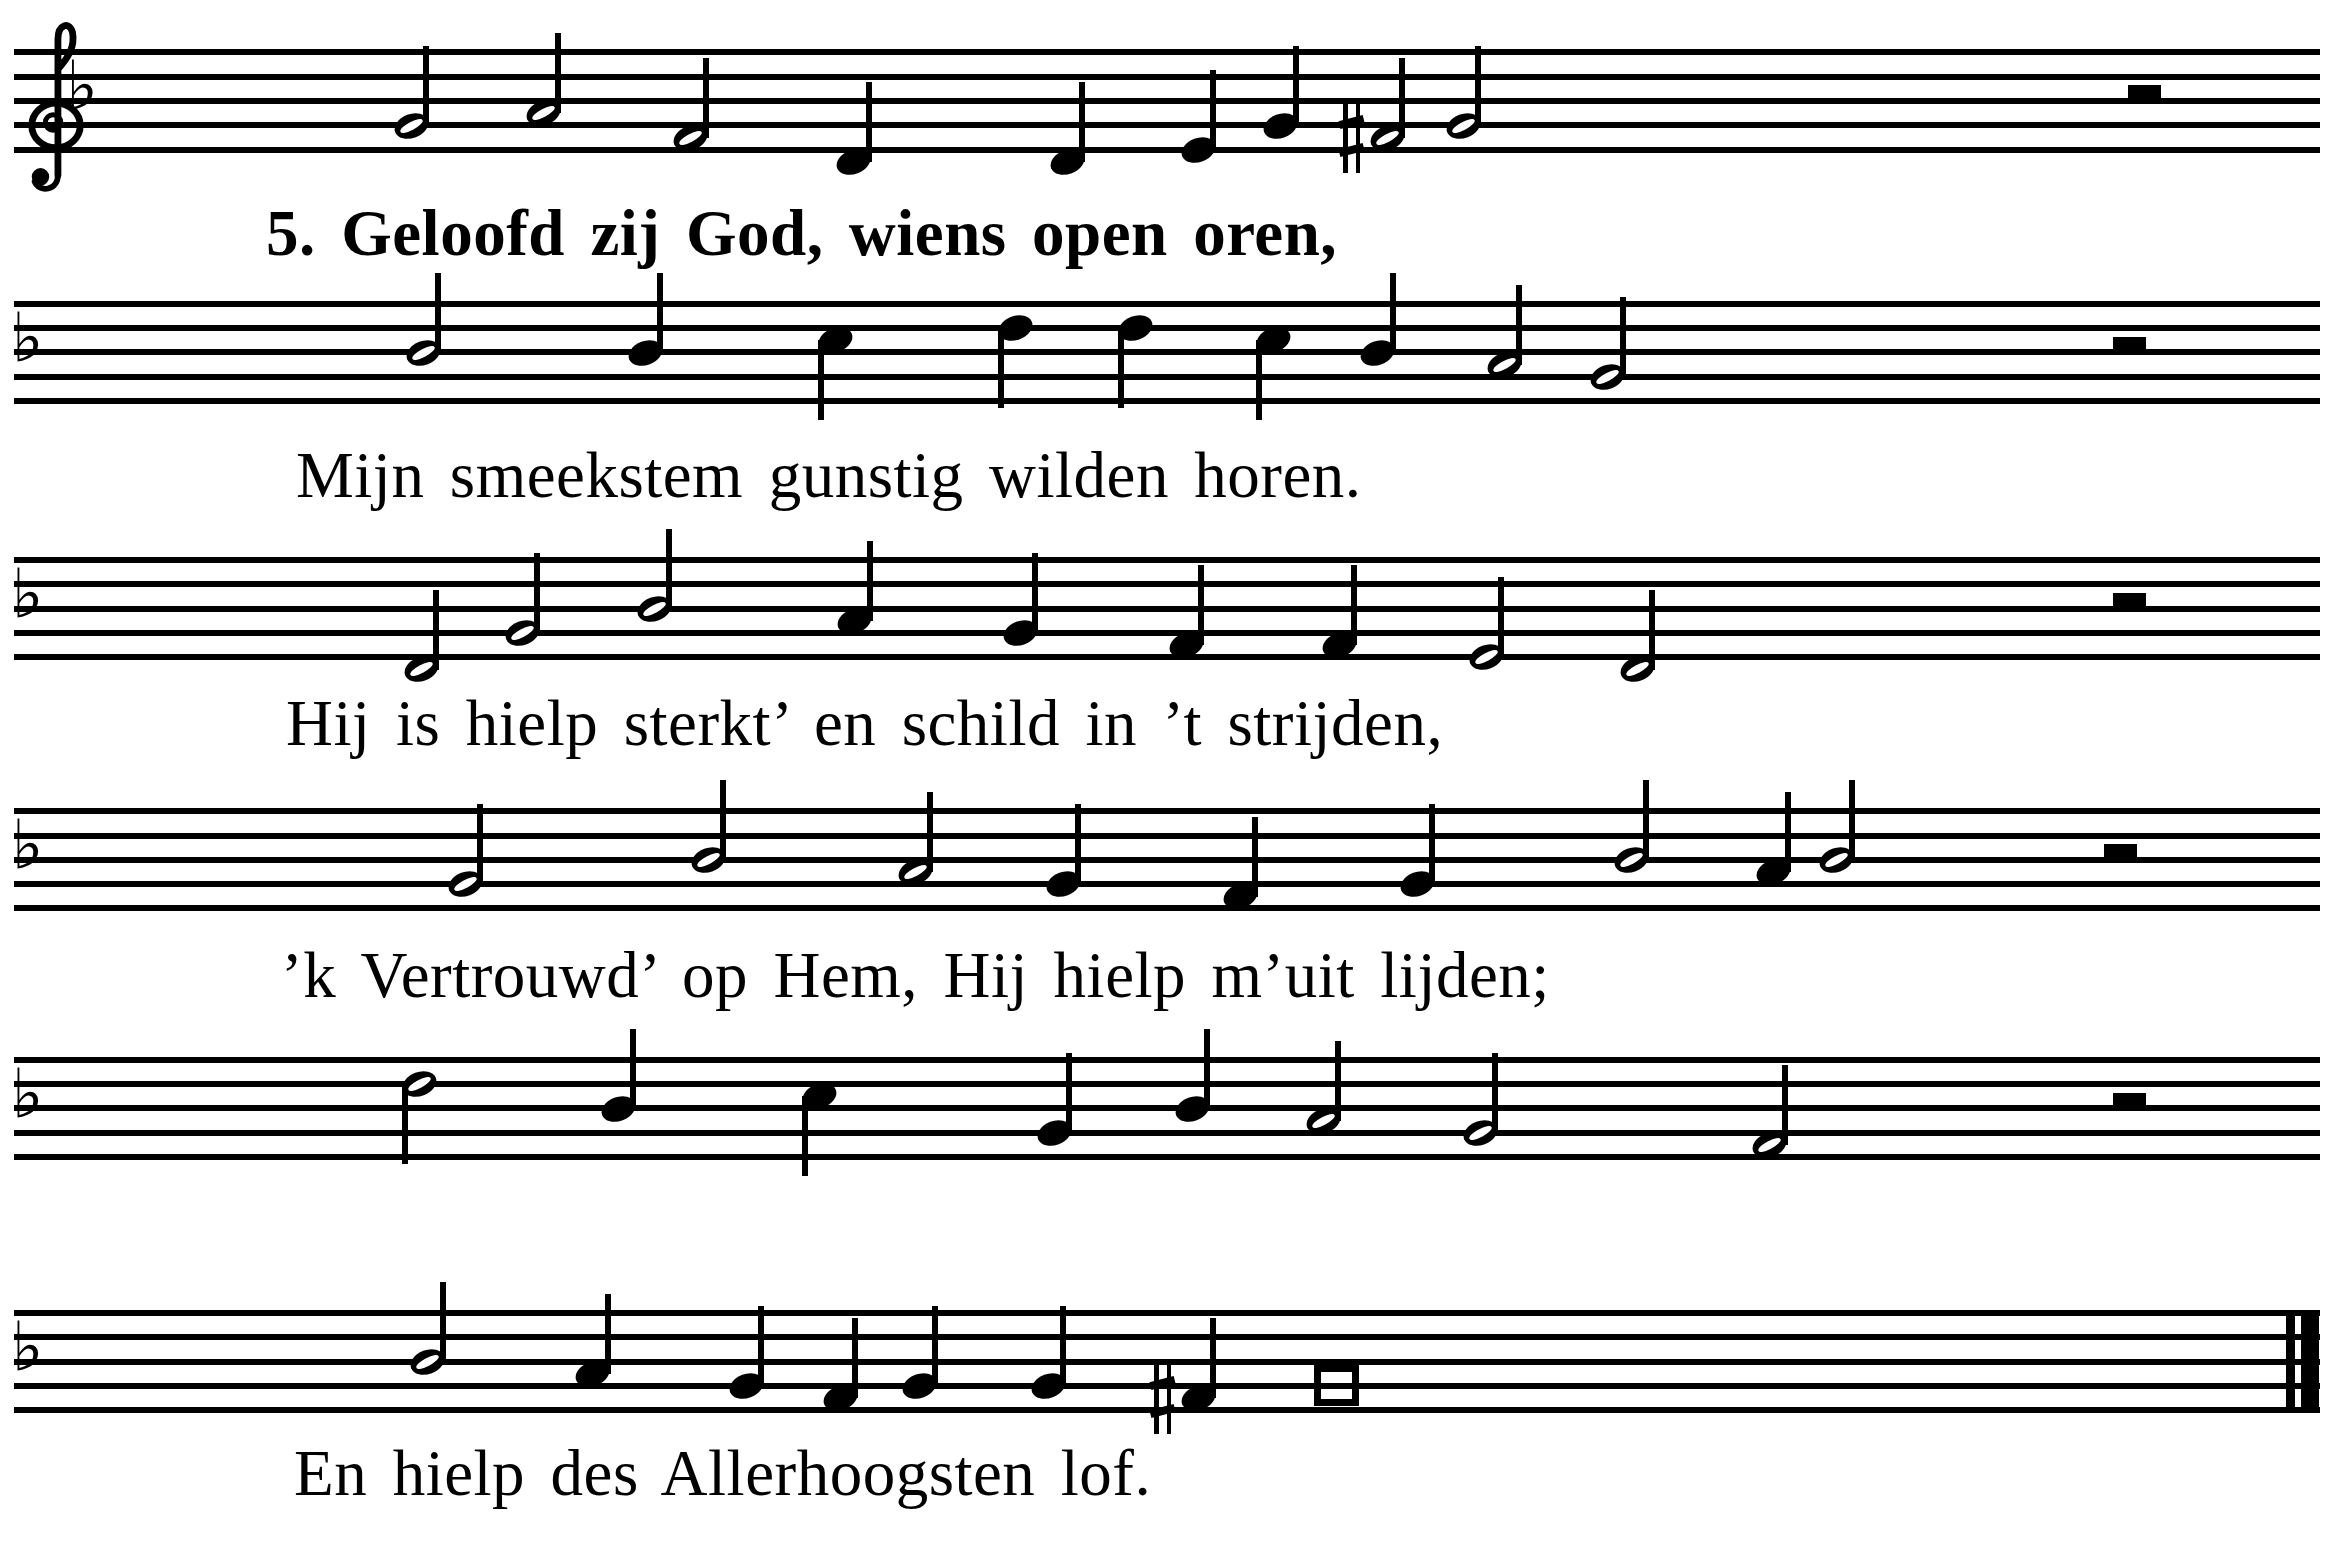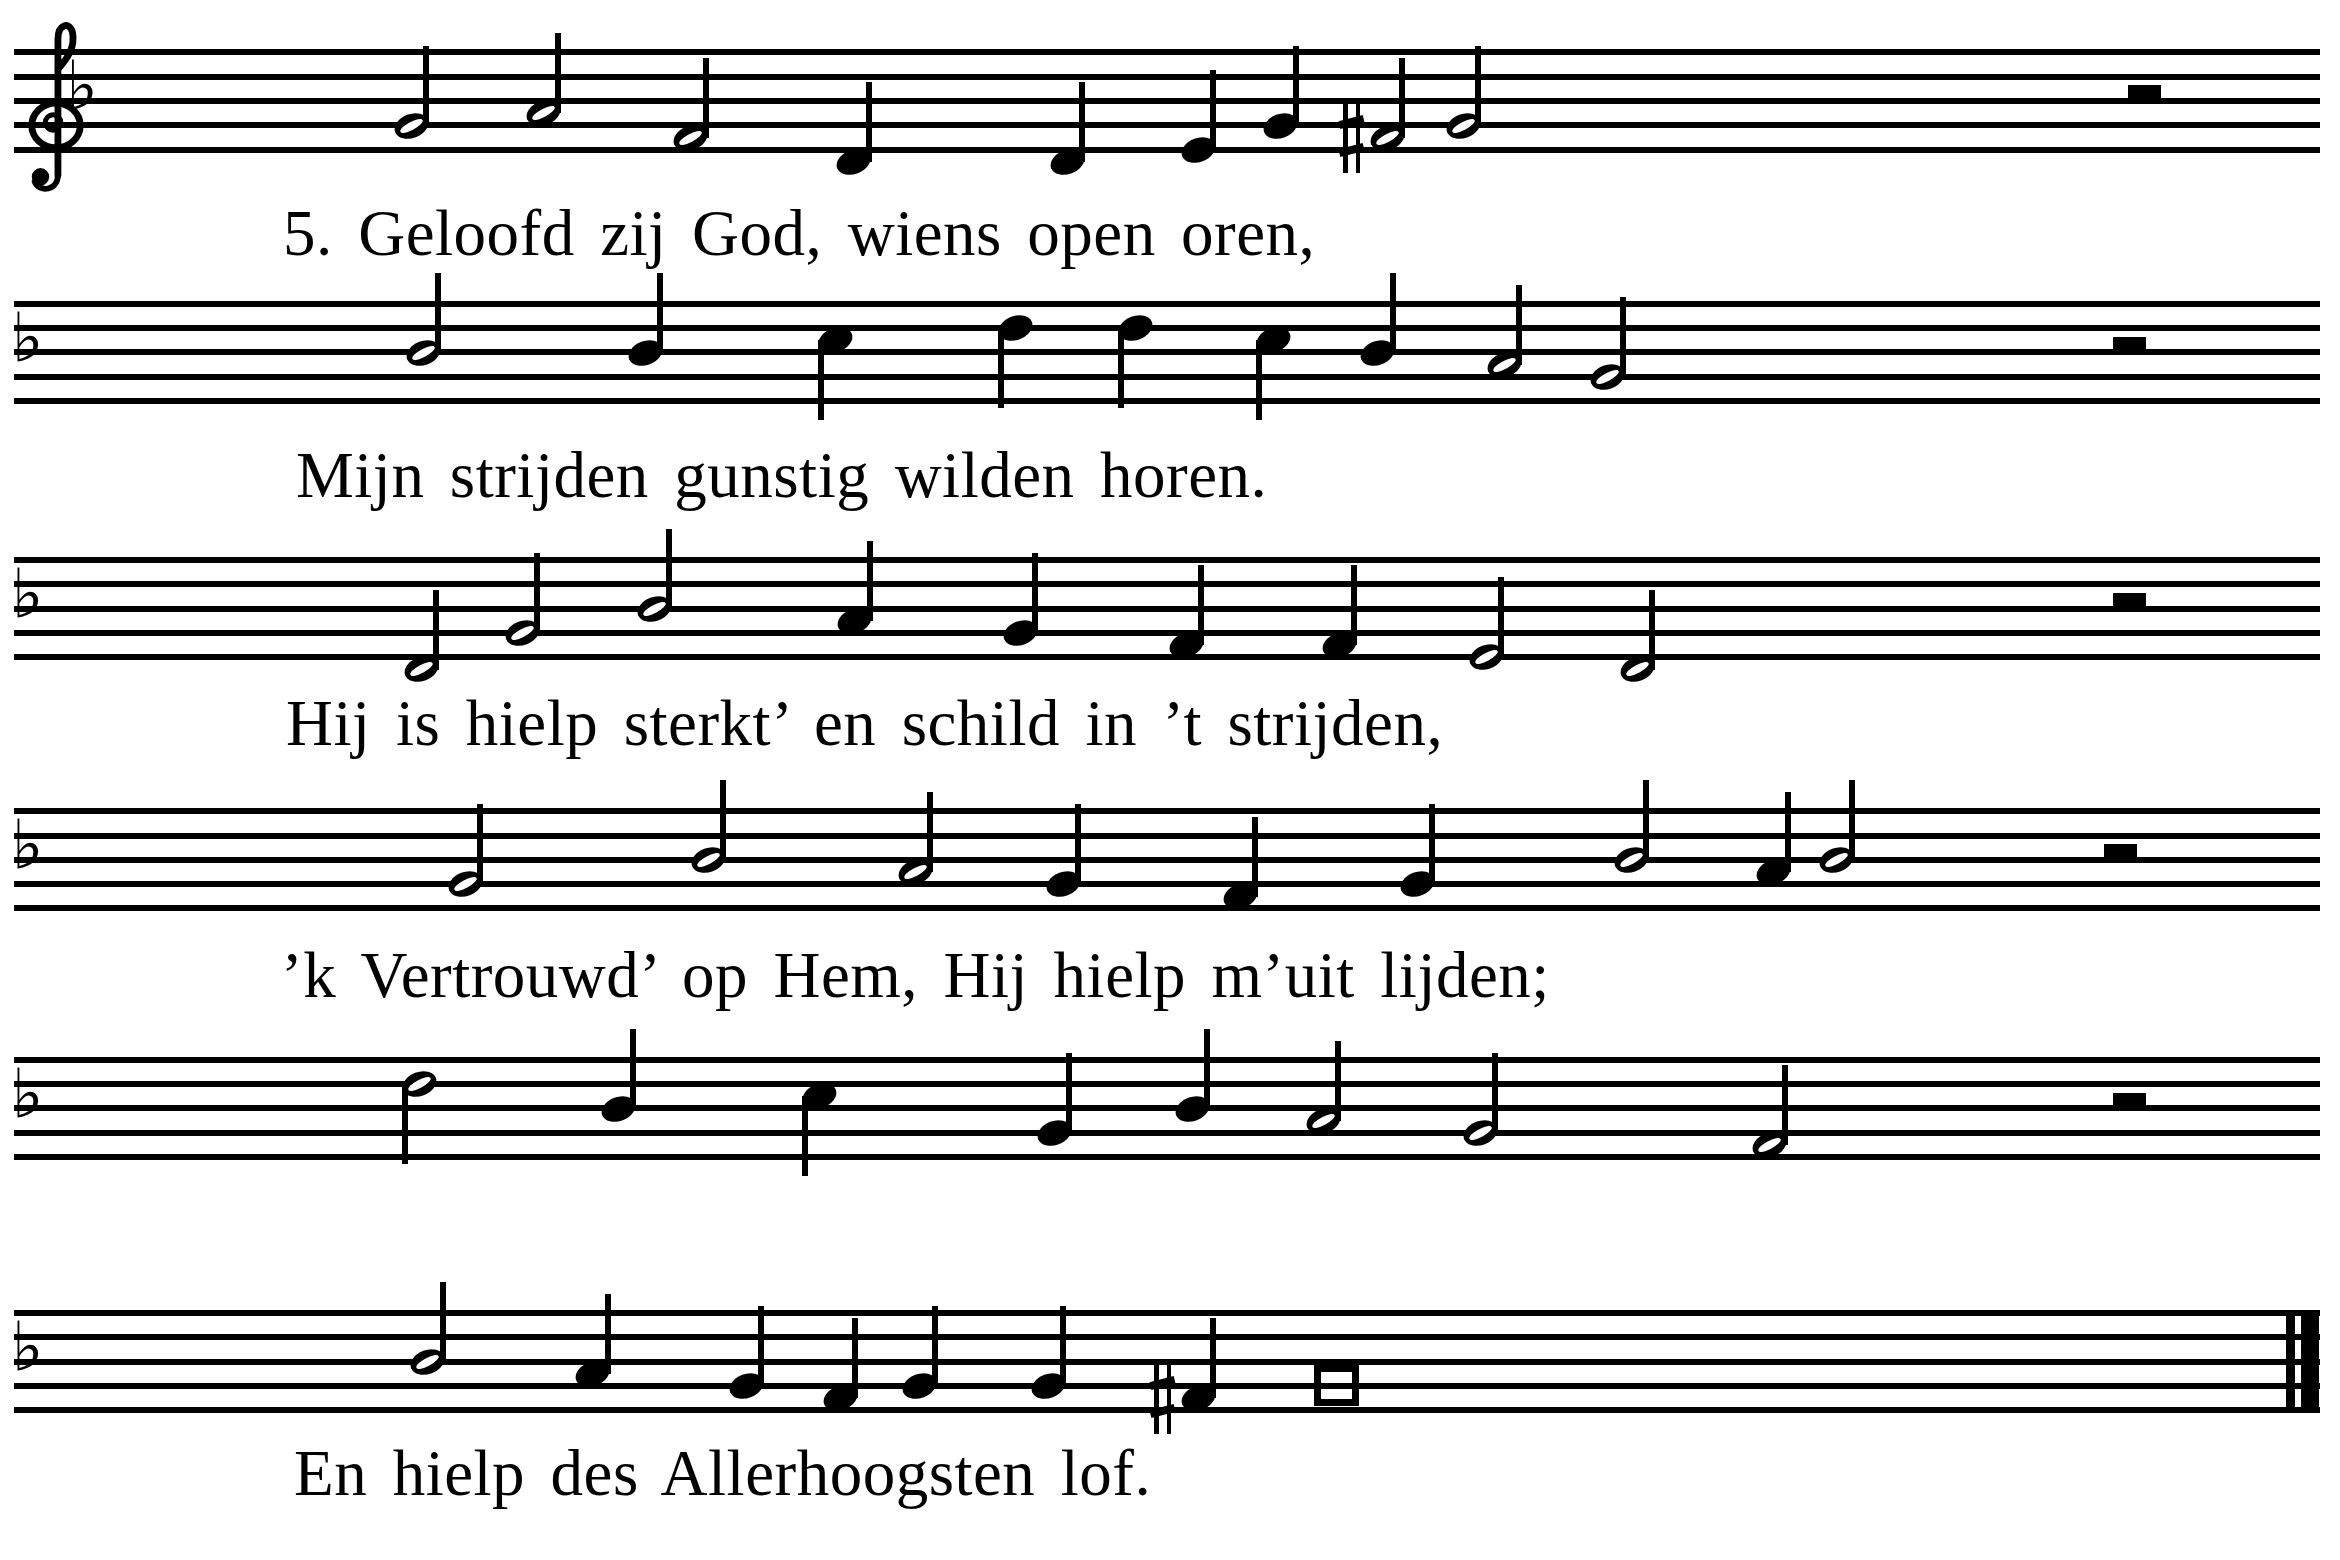--- a/index.html
+++ b/index.html
@@ -236,19 +236,19 @@
         <i class="sv" style="left:16.5px"></i>
         <i class="sh" style="top:16.5px"></i>
         <i class="sh" style="top:45px"></i>
       </div>
       <div class="head" style="left: 1181px; top: 1386px;"></div>
       <div class="stem" style="left: 1210px; top: 1318px; height: 80px;"></div>
       <div class="breve" style="left: 1314px; top: 1365px;"></div>
       <div class="bar" style="left: 2286px; top: 1310px; width: 8.7px; height: 103px;"></div>
       <div class="bar" style="left: 2301px; top: 1310px; width: 18.4px; height: 103px;"></div>
     </div>
-  <div class="lyric" style="left: 283px; top: 201px;">5. Geloofd zij God, wiens open oren,</div>
-  <div class="lyric" style="left: 296px; top: 443px;">Mijn strijden gunstig wilden horen.</div>
+  <div class="lyric" style="left: 266px; top: 201px; font-weight: bold;">5. Geloofd zij God, wiens open oren,</div>
+  <div class="lyric" style="left: 296px; top: 443px;">Mijn smeekstem gunstig wilden horen.</div>
   <div class="lyric" style="left: 286px; top: 691px;">Hij is hielp sterkt’ en schild in ’t strijden,</div>
   <div class="lyric" style="left: 281px; top: 943px;">’k Vertrouwd’ op Hem, Hij hielp m’uit lijden;</div>
   <div class="lyric" style="left: 294px; top: 1441px;">En hielp des Allerhoogsten lof.</div>
 </div>
 
 
 </body></html>

